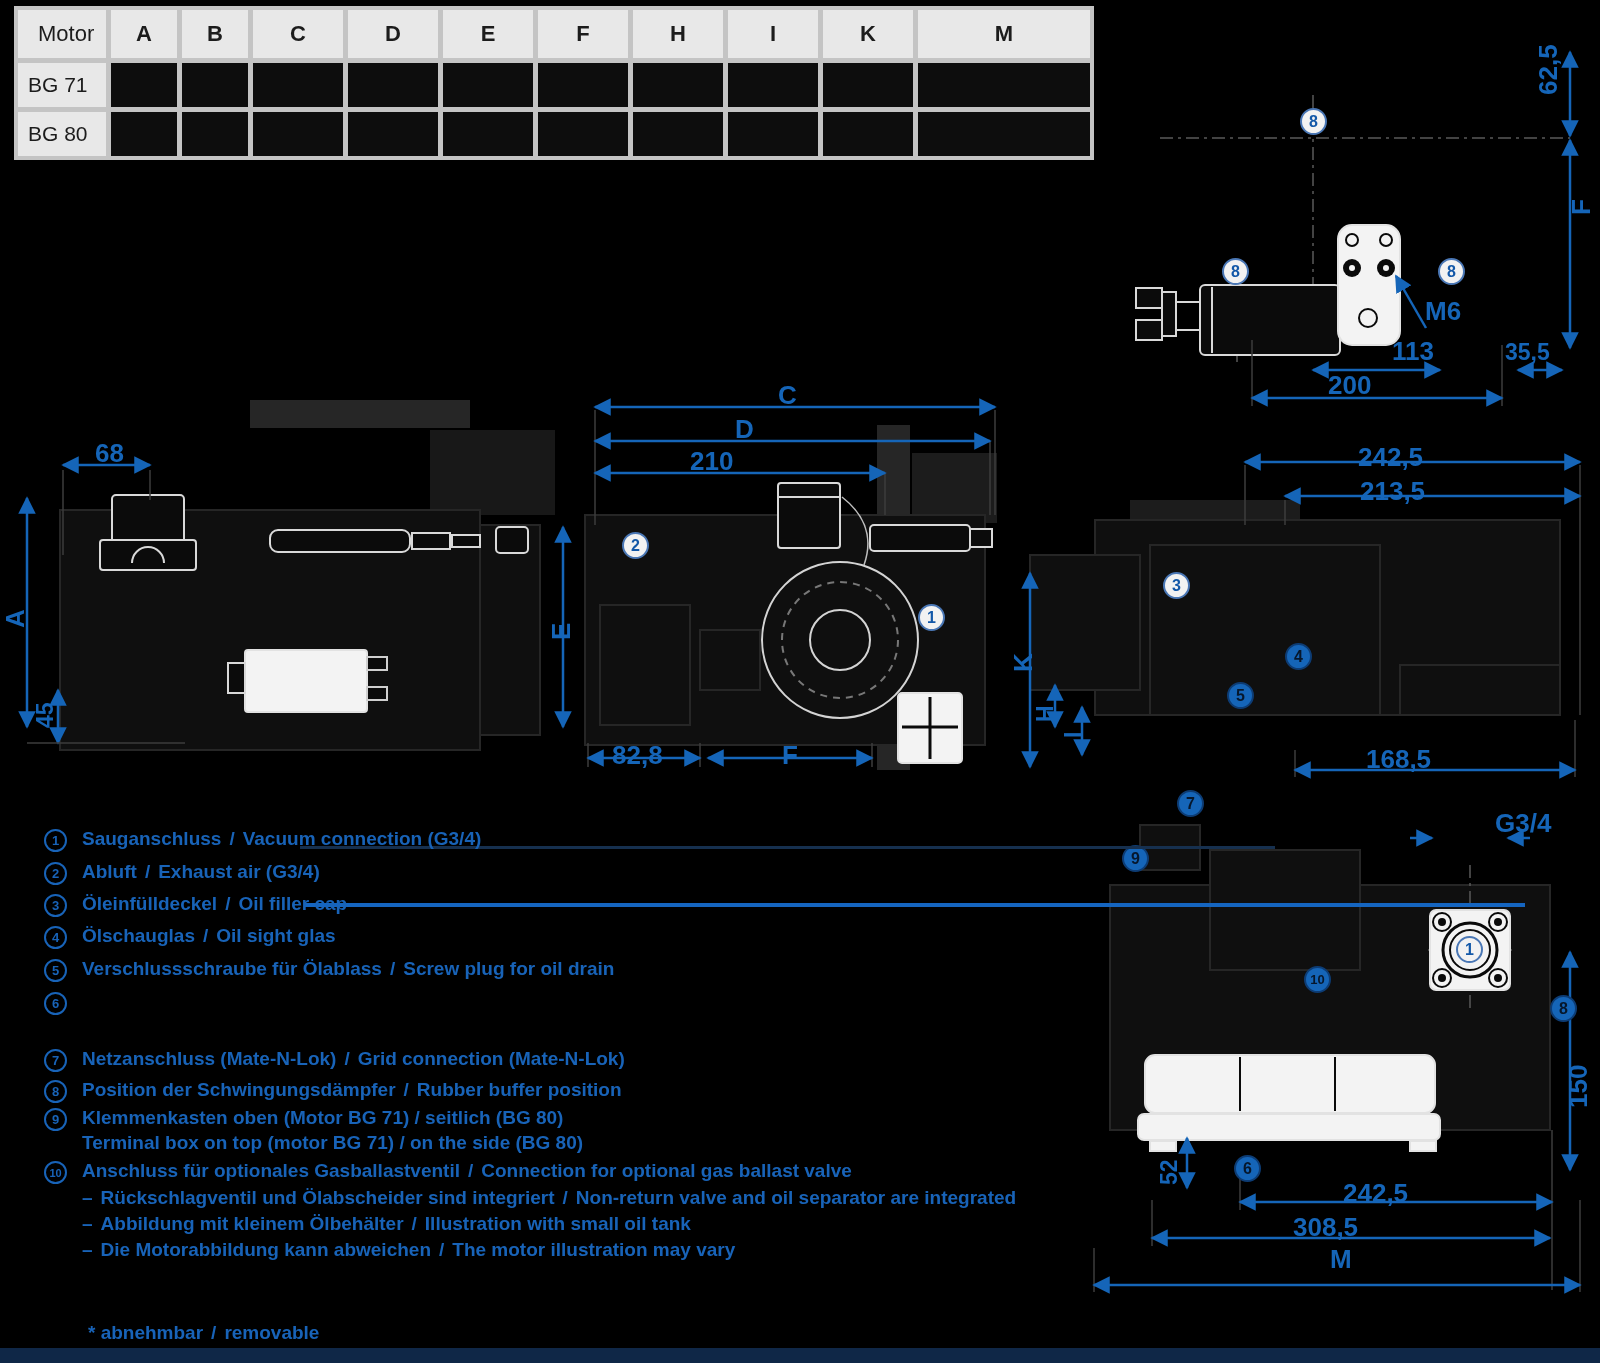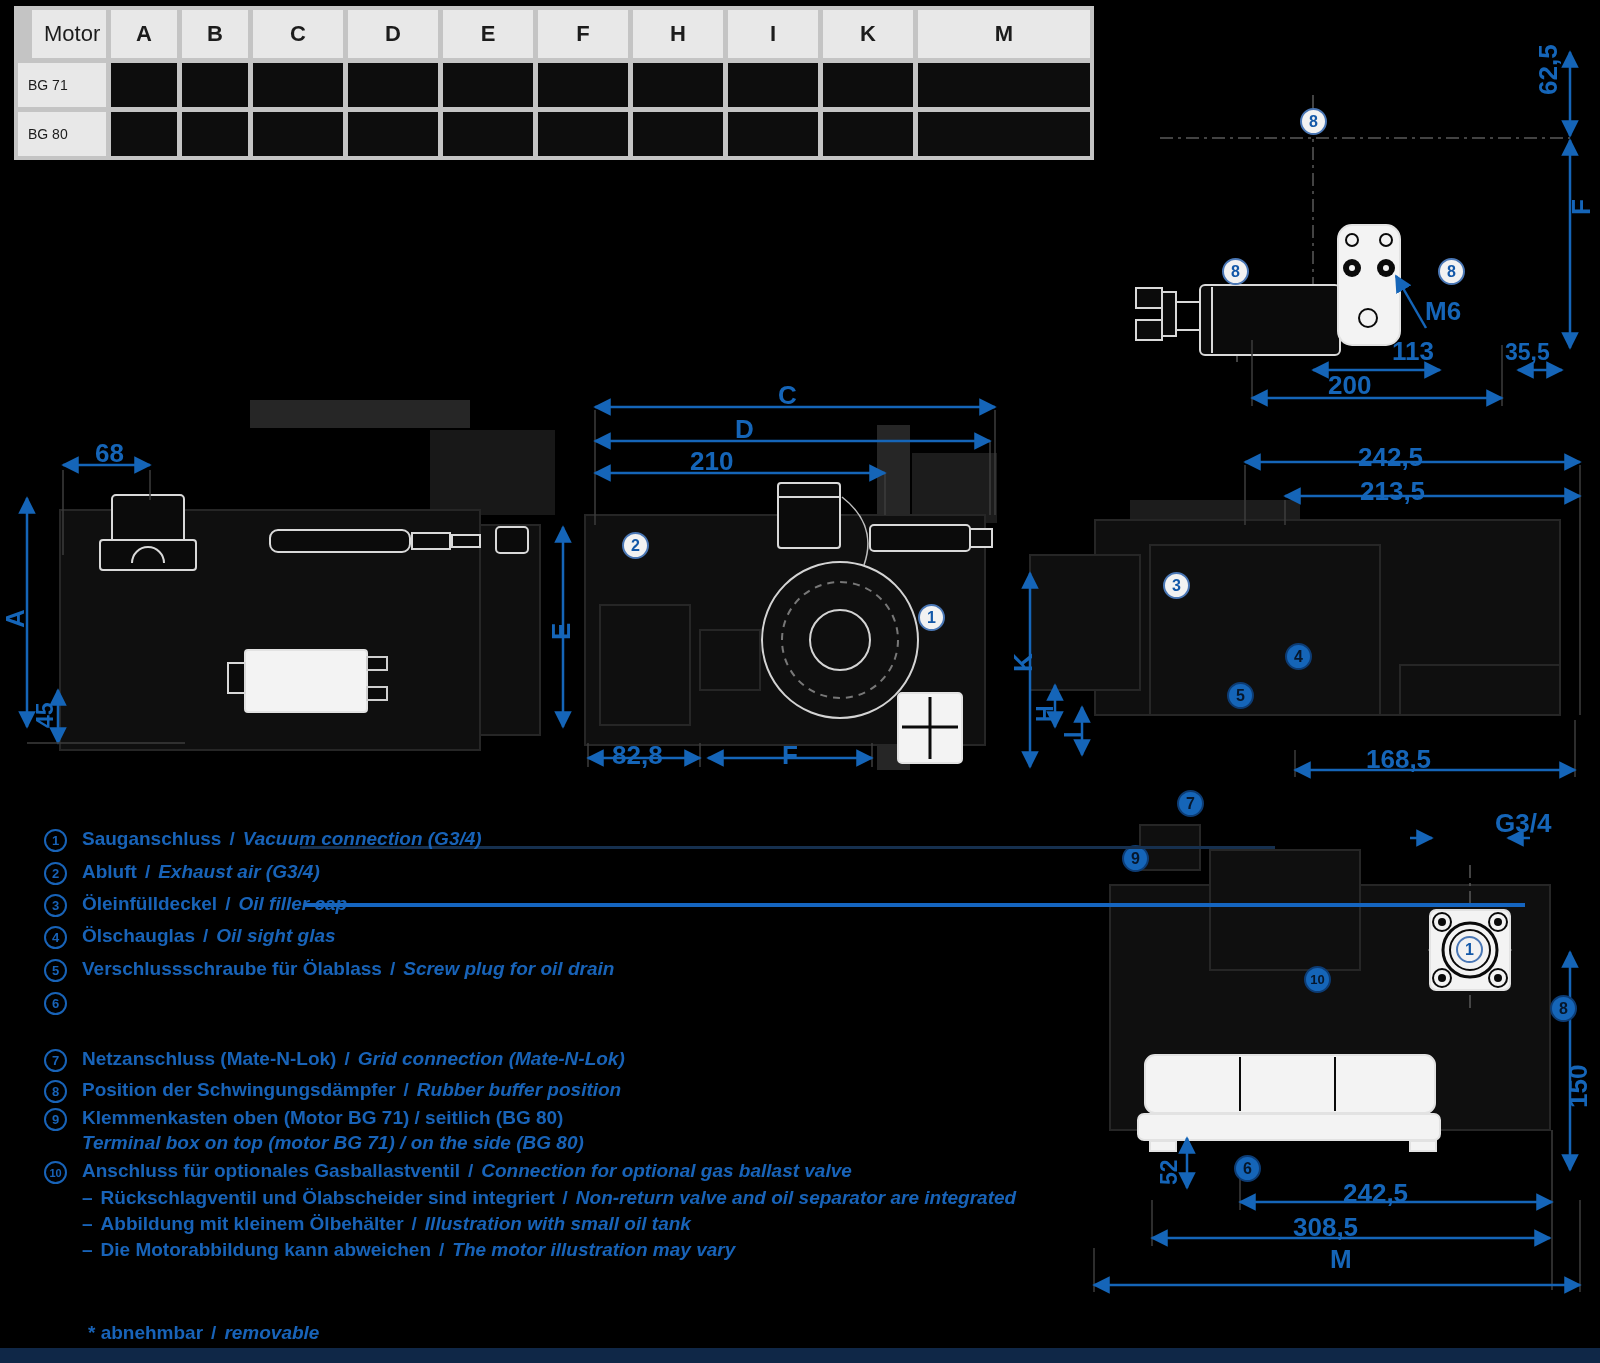--- a/index.html
+++ b/index.html
@@ -4,23 +4,23 @@
 <style>
   html,body{margin:0;padding:0;background:#000;}
   #page{position:relative;width:1600px;height:1363px;background:#000;overflow:hidden;
         font-family:"Liberation Sans",sans-serif;}
   
   #spec-table{position:absolute;left:14px;top:6px;background:#c4c4c4;padding:4px;
     display:grid;grid-template-columns:88px 66px 66px 90px 90px 90px 90px 90px 90px 90px 172px;
     grid-auto-rows:auto;gap:5px;}
   .th{background:#e8e8e8;color:#1c1c1c;height:48px;display:flex;align-items:center;justify-content:center;
       font-size:22px;font-weight:700;}
-  .th.motor{font-weight:400;justify-content:flex-start;padding-left:12px;margin-left:14px;}
+  .th.motor{font-weight:400;justify-content:flex-start;padding-left:20px;}
   .rl{background:#e8e8e8;color:#1c1c1c;height:44px;display:flex;align-items:center;
-      font-size:14px;padding-left:10px;}
+      font-size:21px;padding-left:10px;}
   .cell-dark{background:#0d0d0d;height:44px;color:#141414;display:flex;align-items:center;justify-content:center;}
   
   svg{position:absolute;}
   .dim{position:absolute;color:#1565b8;font-weight:700;font-size:26px;white-space:nowrap;line-height:1;}
   .dim.sm{font-size:23px;}
   .dim.rot{transform:rotate(-90deg);transform-origin:left top;}
   .badge{position:absolute;width:27px;height:27px;border-radius:50%;box-sizing:border-box;
          display:flex;align-items:center;justify-content:center;font-weight:700;font-size:16px;}
   .badge.light{background:#f2f2f2;border:2px solid #4a77b5;color:#1358a8;}
   .badge.solid{background:#1565b8;border:2px solid #0d3c74;color:#06172c;}
@@ -33,21 +33,21 @@
   .ghost{stroke:#262626;stroke-width:2;fill:#0f0f0f;}
   .grayblk{fill:#454545;opacity:.55;stroke:none;}
   
   .leg-row{position:absolute;left:44px;display:flex;align-items:flex-start;color:#1863b8;
            font-weight:700;font-size:19px;white-space:nowrap;}
   .leg-num{flex:0 0 auto;width:23px;height:23px;border:2px solid #1863b8;border-radius:50%;
            box-sizing:border-box;display:flex;align-items:center;justify-content:center;
            font-size:13px;margin-right:15px;margin-top:1px;}
   .leg-de{margin-right:8px;}
   .leg-sep{margin-right:8px;}
-  .leg-en{font-style:italic;}
+  .leg-en{}
   .leg-cont{padding-left:38px;}
   .leader{position:absolute;}
   #bottom-bar{position:absolute;left:0;top:1348px;width:1600px;height:15px;background:#0f2747;}
 </style>
 </head>
 <body>
 
 <div id="page">
 
   <div id="spec-table">

